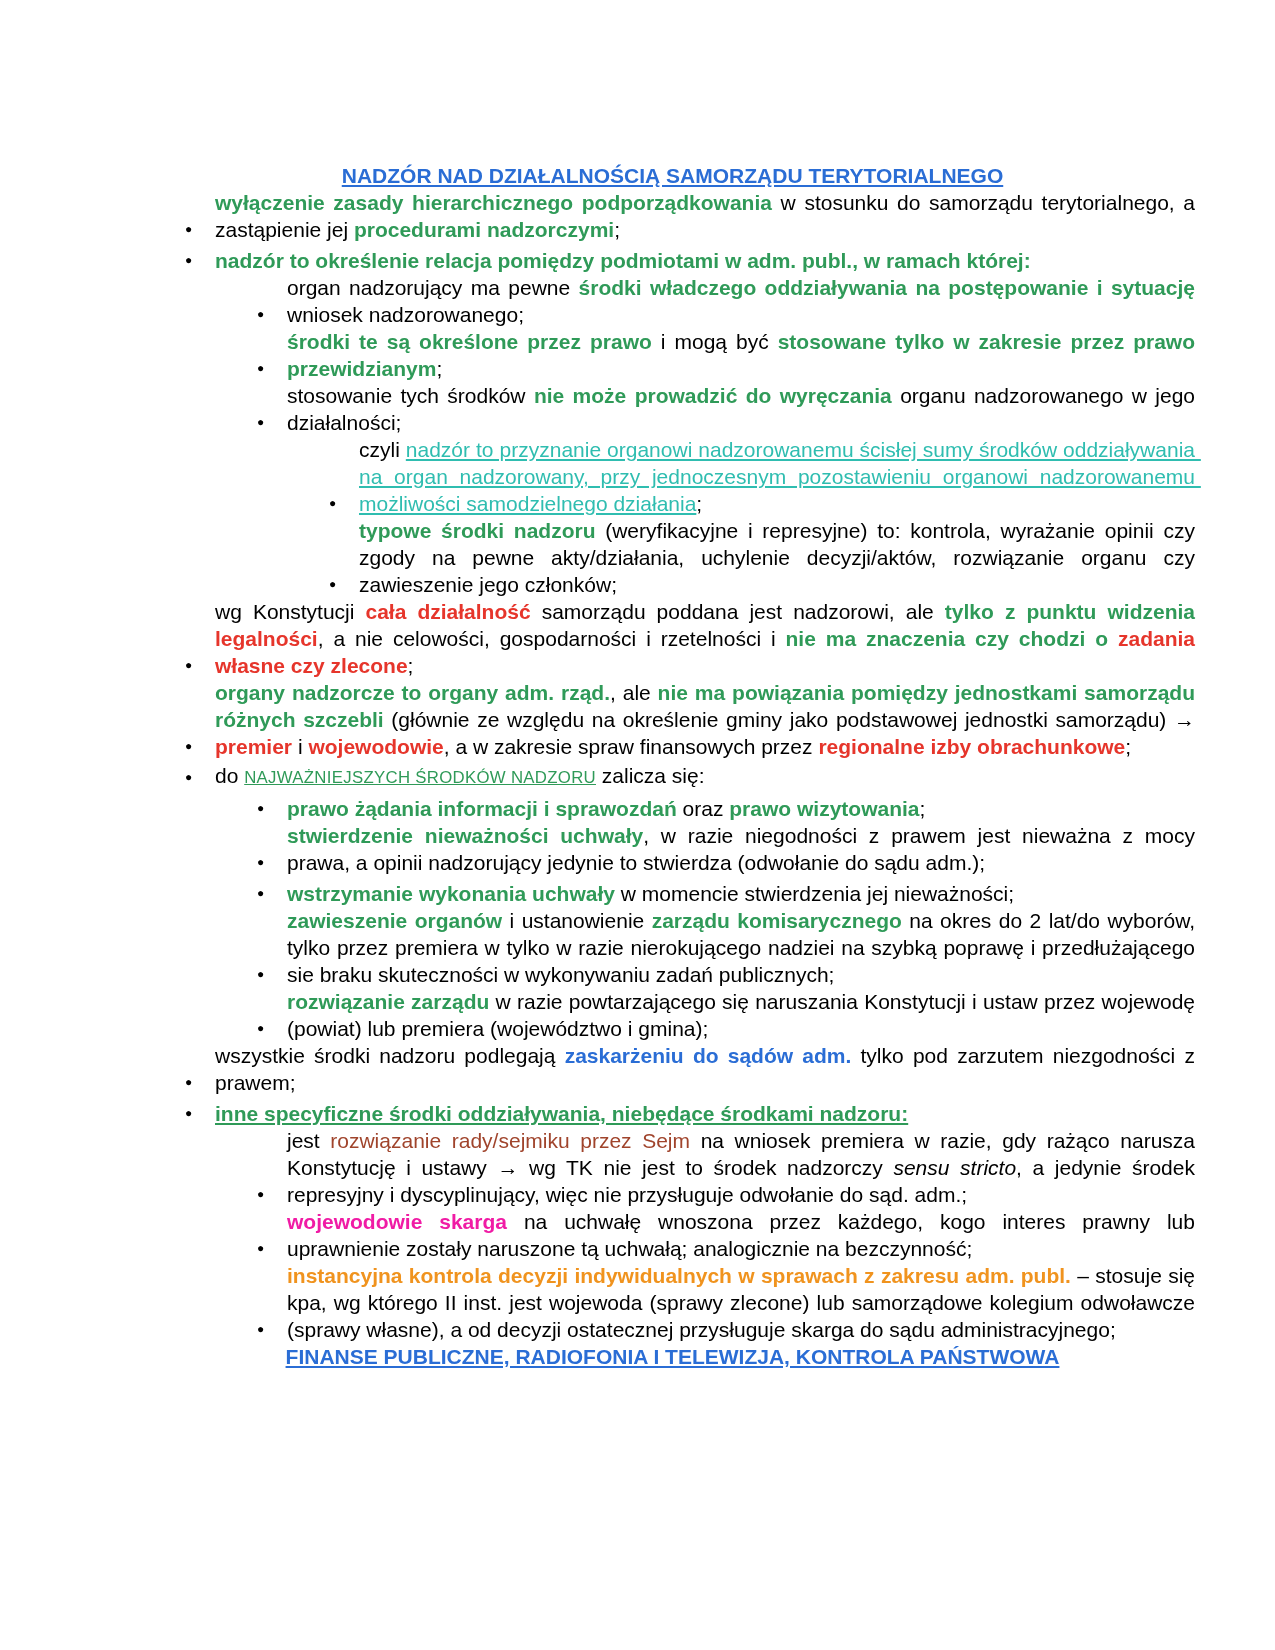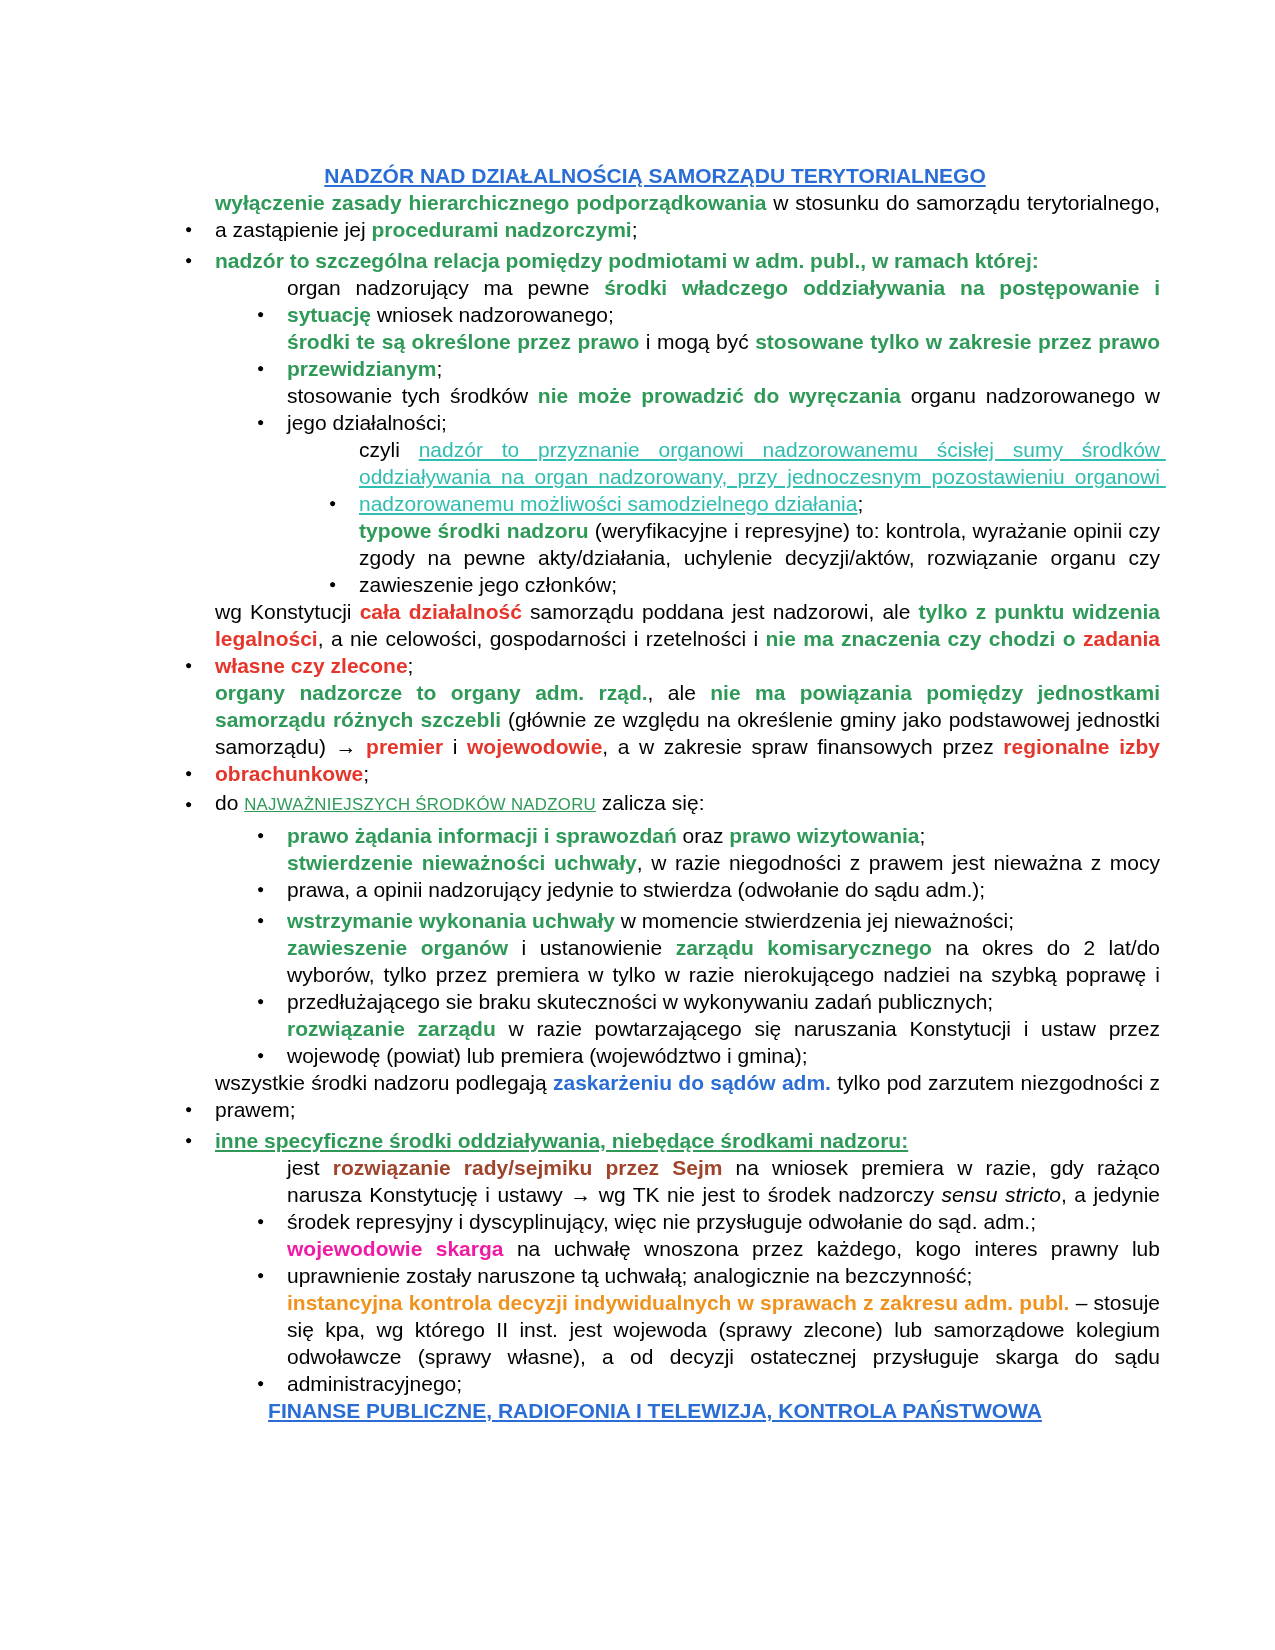--- a/index.html
+++ b/index.html
@@ -21,21 +21,21 @@
     background:var(--background);
     font-family:"Liberation Sans","DejaVu Sans",sans-serif;
     color:var(--text);
     font-size:21px;
     line-height:27px;
     overflow:hidden;
   }
   .page{
     width:1275px;
     height:1650px;
-    padding:162px 115px 0 150px;
+    padding:162px 80px 0 150px;
   }
   .heading{
     text-align:center;
   }
   .bullet{
     display:flex;
     align-items:flex-end;
   }
   .bullet.level-1{padding-left:35px;}
   .bullet.level-2{padding-left:107px;}
@@ -54,39 +54,39 @@
     text-align:justify;
   }
   .run{white-space:pre-wrap;}
   .s-plain{color:var(--text);}
   .s-green{color:var(--green);font-weight:700;}
   .s-green-u{color:var(--green);font-weight:700;text-decoration:underline;margin-top:41px;}
   .s-green-caps{color:var(--green);font-weight:400;text-decoration:underline;font-size:0.8em;letter-spacing:0.3px;}
   .s-red{color:var(--red);font-weight:700;}
   .s-teal-u{color:var(--teal);text-decoration:underline;}
   .s-blue{color:var(--blue);font-weight:700;}
-  .s-maroon{color:var(--maroon);font-weight:700;}
+  .s-maroon{color:var(--maroon);font-weight:400;}
   .s-magenta{color:var(--magenta);font-weight:700;}
   .s-orange{color:var(--orange);font-weight:700;margin-top:24px;}
   .s-italic{color:var(--text);font-style:italic;}
   .s-title{color:var(--blue);font-weight:700;text-decoration:underline;}
 </style>
 </head>
 <body>
 
 <div class="page">
   <div>
       <div class="heading"><span class="run s-title">NADZÓR NAD DZIAŁALNOŚCIĄ SAMORZĄDU TERYTORIALNEGO</span></div>
       <div class="bullet level-1">
         <span class="marker"></span>
         <span class="content"><span class="run s-green">wyłączenie zasady hierarchicznego podporządkowania</span><span class="run s-plain"> w stosunku do samorządu terytorialnego, a zastąpienie jej </span><span class="run s-green">procedurami nadzorczymi</span><span class="run s-plain">;</span></span>
       </div>
       <div class="bullet level-1">
         <span class="marker"></span>
-        <span class="content"><span class="run s-green">nadzór to szczególna relacja pomiędzy podmiotami w adm. publ., w ramach której:</span></span>
+        <span class="content"><span class="run s-green">nadzór to określenie relacja pomiędzy podmiotami w adm. publ., w ramach której:</span></span>
       </div>
       <div class="bullet level-2">
         <span class="marker"></span>
         <span class="content"><span class="run s-plain">organ nadzorujący ma pewne </span><span class="run s-green">środki władczego oddziaływania na postępowanie i sytuację</span><span class="run s-plain"> wniosek nadzorowanego;</span></span>
       </div>
       <div class="bullet level-2">
         <span class="marker"></span>
         <span class="content"><span class="run s-green">środki te są określone przez prawo</span><span class="run s-plain"> i mogą być </span><span class="run s-green">stosowane tylko w zakresie przez prawo przewidzianym</span><span class="run s-plain">;</span></span>
       </div>
       <div class="bullet level-2">

